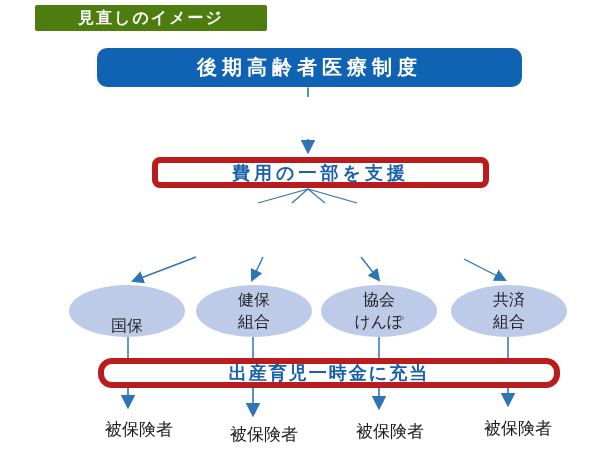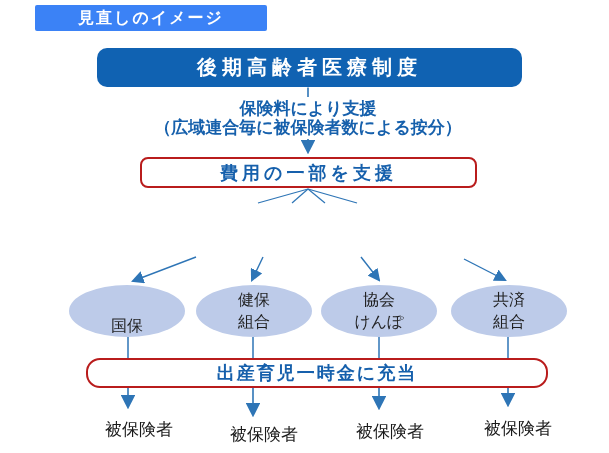--- a/index.html
+++ b/index.html
@@ -4,39 +4,39 @@
 <style>
   html,body{margin:0;padding:0;background:#ffffff;}
   .canvas{
     position:relative;width:609px;height:453px;background:#ffffff;
     font-family:"Liberation Sans",sans-serif;overflow:hidden;
   }
   .connectors{position:absolute;left:0;top:0;width:609px;height:453px;pointer-events:none;}
 
   .badge{
     position:absolute;left:35px;top:5px;width:232px;height:26px;
-    background:#3b82f6;border-radius:2px;
+    background:#4d7c0f;border-radius:2px;
     display:flex;align-items:center;justify-content:center;
   }
   .badge span{color:#ffffff;font-weight:bold;font-size:16px;letter-spacing:2px;}
 
   .header-box{
     position:absolute;left:97px;top:48px;width:425px;height:39px;
     background:#1062b2;border-radius:10px;
     display:flex;align-items:center;justify-content:center;
   }
   .header-box span{color:#ffffff;font-weight:bold;font-size:20px;letter-spacing:5px;text-align:center;}
 
   .blue-text{color:#1660ac;font-weight:bold;text-align:center;}
   .support-text{position:absolute;left:8px;top:99px;width:600px;font-size:17px;line-height:19px;}
   .alloc-text{position:absolute;left:8px;top:206px;width:600px;font-size:16px;line-height:21px;}
 
   .outline-box{
-    position:absolute;background:#ffffff;border:2px solid #b91c1c;
-    display:flex;align-items:center;justify-content:center;box-sizing:border-box;
+    position:absolute;background:#ffffff;border:6px solid #b91c1c;
+    display:flex;align-items:center;justify-content:center;box-sizing:border-box;margin-left:12px;
   }
   .mid-box{left:140px;top:157px;width:337px;height:31px;border-radius:8px;}
   .mid-box span{color:#1660ac;font-weight:bold;font-size:18px;letter-spacing:4px;}
   .bottom-box{left:86px;top:358px;width:462px;height:30px;border-radius:14px;}
   .bottom-box span{color:#1660ac;font-weight:bold;font-size:18px;letter-spacing:2px;}
 
   .ellipse{
     position:absolute;top:285px;width:116px;height:52px;border-radius:50%;
     background:#bdcbe9;display:flex;align-items:center;justify-content:center;
   }
@@ -90,24 +90,20 @@
   </svg>
 
   <div class="badge">
     <span>見直しのイメージ</span>
   </div>
 
   <div class="header-box">
     <span>後期高齢者医療制度</span>
   </div>
 
-  <div class="support-text blue-text">
-    <div>保険料により支援</div>
-    <div>（広域連合毎に被保険者数による按分）</div>
-  </div>
 
   <div class="outline-box mid-box">
     <span>費用の一部を支援</span>
   </div>
 
 
   <div class="ellipse e1">
     <span>国保</span>
   </div>
   <div class="ellipse e2">

